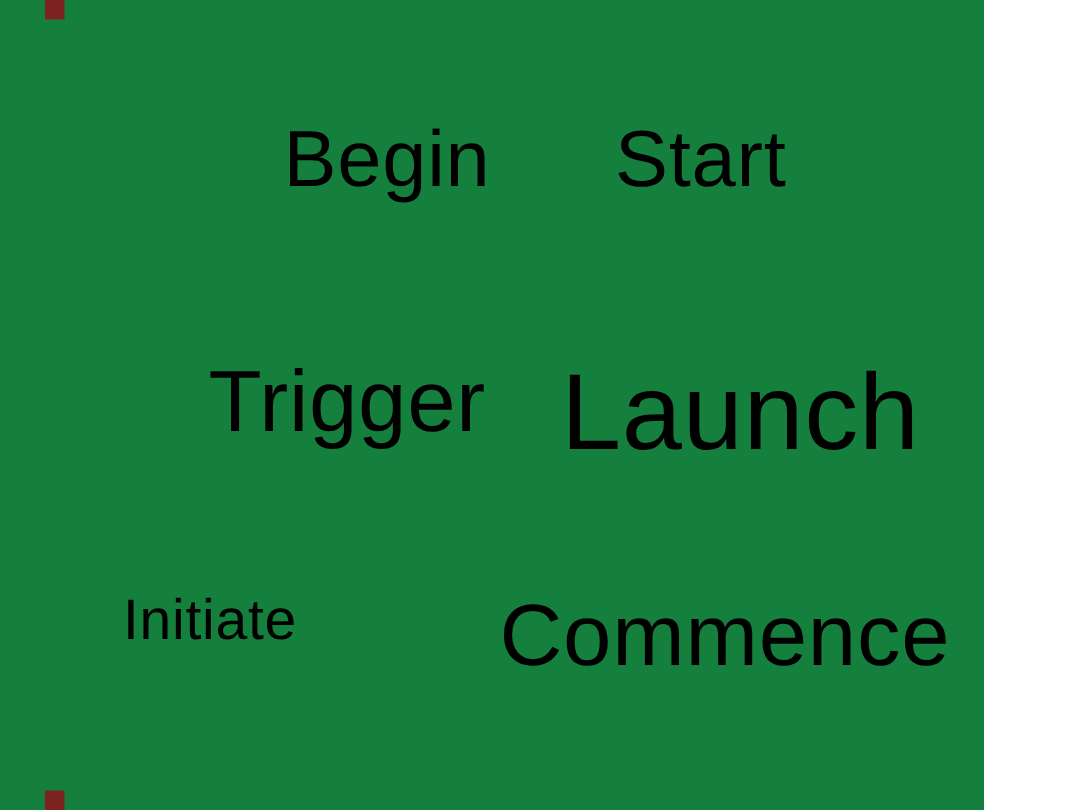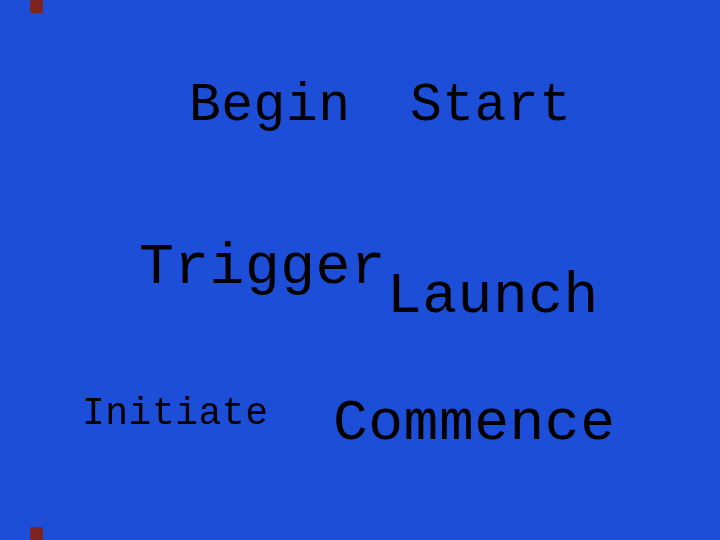--- a/index.html
+++ b/index.html
@@ -5,39 +5,39 @@
   html, body {
     margin: 0;
     padding: 0;
     width: 720px;
     height: 540px;
     background: #ffffff;
     overflow: hidden;
   }
   .slide {
     position: relative;
-    width: 720px;
+    width: 656px;
     height: 540px;
-    background: #1d4ed8;
-    font-family: Liberation Mono, monospace;
+    background: #15803d;
+    font-family: Liberation Sans, sans-serif;
     color: #000000;
   }
   .word {
     position: absolute;
     white-space: nowrap;
     line-height: 1;
     letter-spacing: 0.5px;
     color: #000000;
   }
   
   .w-begin    { left: 189px; top:  80px; font-size: 53px; }
   .w-start    { left: 410px; top:  80px; font-size: 53px; text-align: center; }
   
   .w-trigger  { left: 139px; top: 239px; font-size: 58px; }
-  .w-launch   { left: 387px; top: 239px; font-size: 58px; margin-top: 29px; }
+  .w-launch   { left: 374px; top: 239px; font-size: 72px; }
   
   .w-initiate { left:  82px; top: 395px; font-size: 38px; }
   .w-commence { left: 333px; top: 395px; font-size: 58px; }
 
   
   .accent {
     position: absolute;
     width: 13px;
     height: 13px;
     background: #7e2222;

